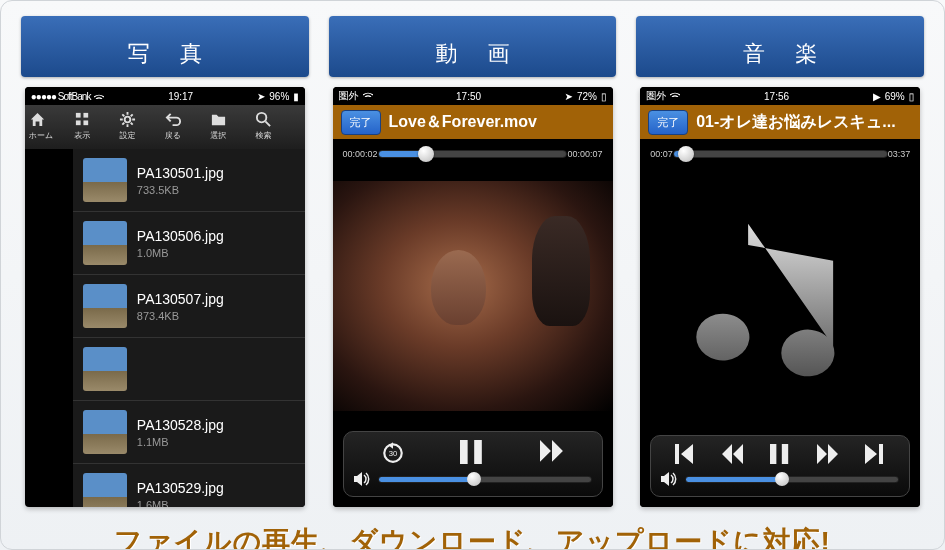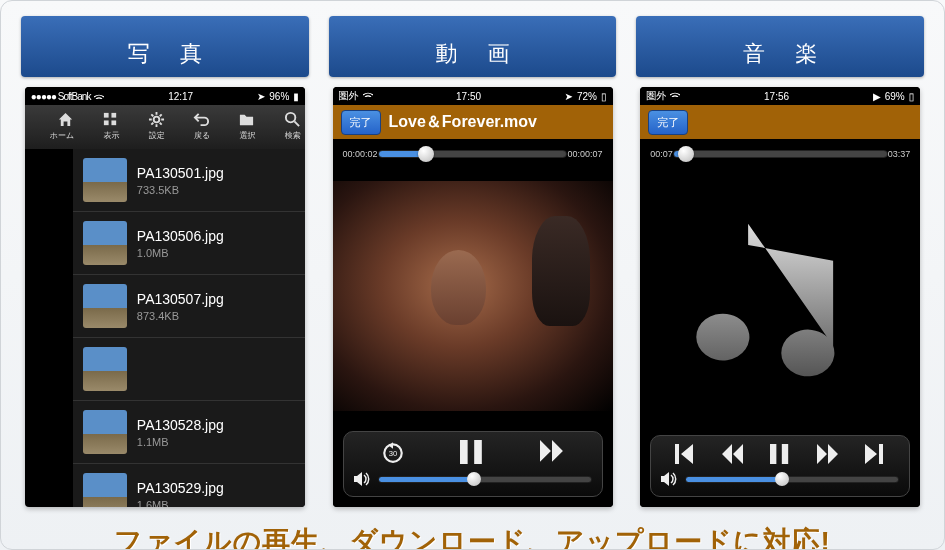--- a/index.html
+++ b/index.html
@@ -64,21 +64,21 @@
   .toolbar {
     height: 44px;
     background: linear-gradient(#3a3a3a, #1e1e1e);
     display: flex;
     padding: 2px 4px;
   }
   .tool-btn {
     flex: 1;
     display: flex;
     flex-direction: column;
-    align-items: flex-end;
+    align-items: flex-start;
     justify-content: center;
     color: #ddd;
     font-size: 8px;
     gap: 2px;
     padding-bottom: 2px;
   }
   .tool-btn .ic { width: 17px; height: 17px; fill: #ddd; }
   .file-list { flex: 1; background: #1a1a1a; overflow: hidden; margin-left: 48px; }
   .file-row {
     display: flex;
@@ -270,21 +270,21 @@
   <div class="col">
     <div class="tab-header">写 真</div>
     <div class="phone">
       <div class="status-bar">
         <div class="status-left">
           <span class="dots">●●●●● SoftBank</span>
           <svg class="wifi-ic">
               <use href="#ic-wifi"></use>
             </svg>
         </div>
-        <span>12:17</span>
+        <span>19:17</span>
         <div class="status-right">
           <span>➤</span>
           <span>96%</span>
           <span>▮</span>
         </div>
       </div>
       <div class="toolbar">
         <div class="tool-btn">
             <svg class="ic" viewBox="0 0 18 18">
               <use href="#ic-home"></use>
@@ -430,20 +430,21 @@
           </div>
         <span>17:56</span>
         <div class="status-right">
             <span>▶</span>
             <span>69%</span>
             <span>▯</span>
           </div>
       </div>
       <div class="nav-bar">
         <div class="done-btn">完了</div>
+        <div class="nav-title">01-オレ達お悩みレスキュ...</div>
       </div>
       <div class="scrub-row">
         <span>00:07</span>
         <div class="slider" style="--p:6%"></div>
         <span>03:37</span>
       </div>
       <div class="music-body">
         <svg class="note-ic" viewBox="0 0 160 160">
             <use href="#ic-note"></use>
           </svg>

